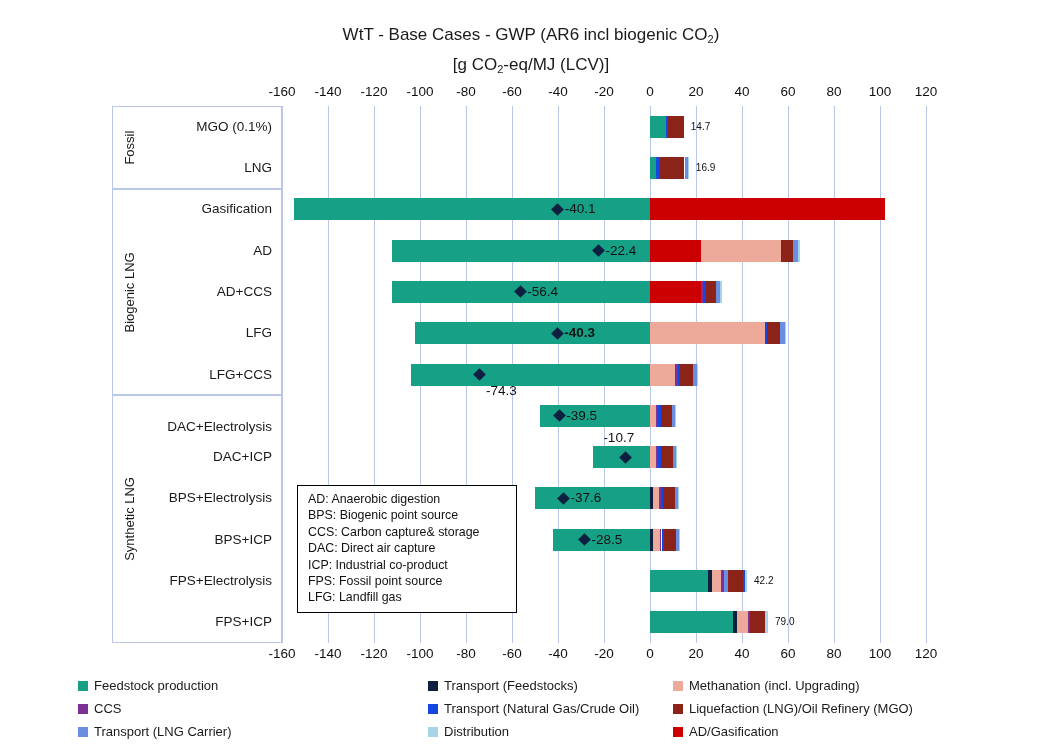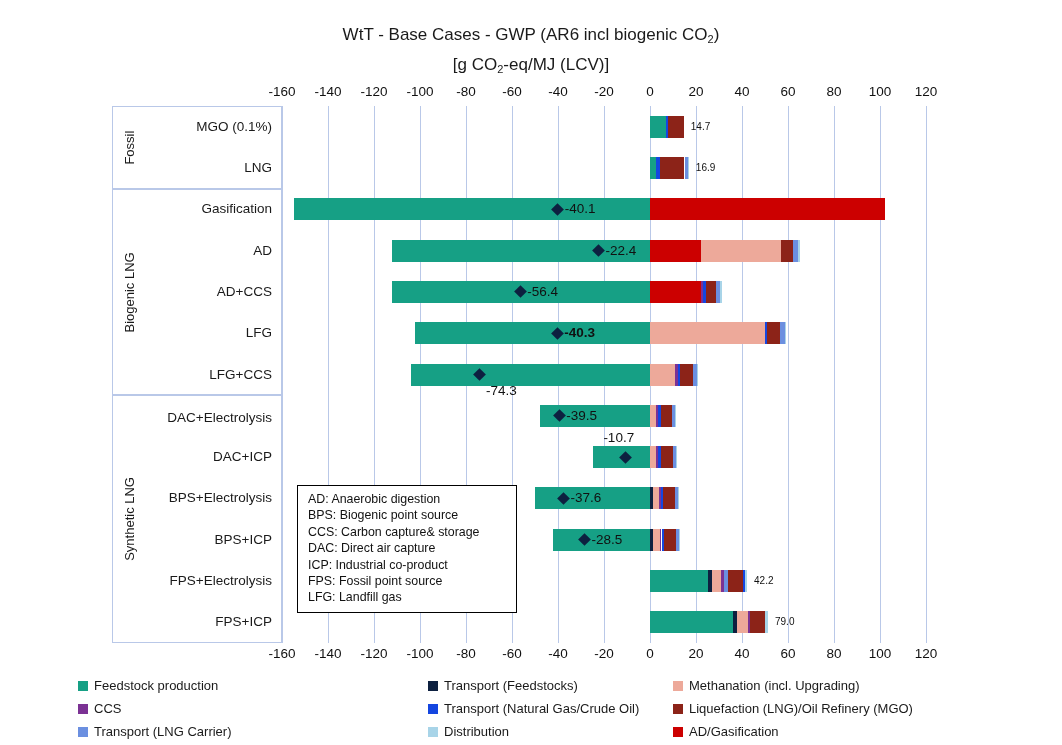--- a/index.html
+++ b/index.html
@@ -279,21 +279,21 @@
     <div class="grp-box" style="top: 289.154px; height: 247.846px;">
       <div class="grp-label">Synthetic LNG</div>
     </div>
     <div class="rowlabel" style="top: 11.6538px;">MGO (0.1%)</div>
     <div class="rowlabel" style="top: 52.9615px;">LNG</div>
     <div class="rowlabel" style="top: 94.2692px;">Gasification</div>
     <div class="rowlabel" style="top: 135.577px;">AD</div>
     <div class="rowlabel" style="top: 176.885px;">AD+CCS</div>
     <div class="rowlabel" style="top: 218.192px;">LFG</div>
     <div class="rowlabel" style="top: 259.5px;">LFG+CCS</div>
-    <div class="rowlabel" style="top: 303px; text-align: right;">DAC+Electrolysis</div>
+    <div class="rowlabel" style="top: 312px; text-align: right;">DAC+Electrolysis</div>
     <div class="rowlabel" style="top: 342.115px;">DAC+ICP</div>
     <div class="rowlabel" style="top: 383.423px;">BPS+Electrolysis</div>
     <div class="rowlabel" style="top: 424.731px;">BPS+ICP</div>
     <div class="rowlabel" style="top: 466.038px; padding-left: 39px;">FPS+Electrolysis</div>
     <div class="rowlabel" style="top: 507.346px;">FPS+ICP</div>
   </div>
 
 <div id="abbrev-box">
     <div>AD: Anaerobic digestion</div>
     <div>BPS: Biogenic point source</div>

